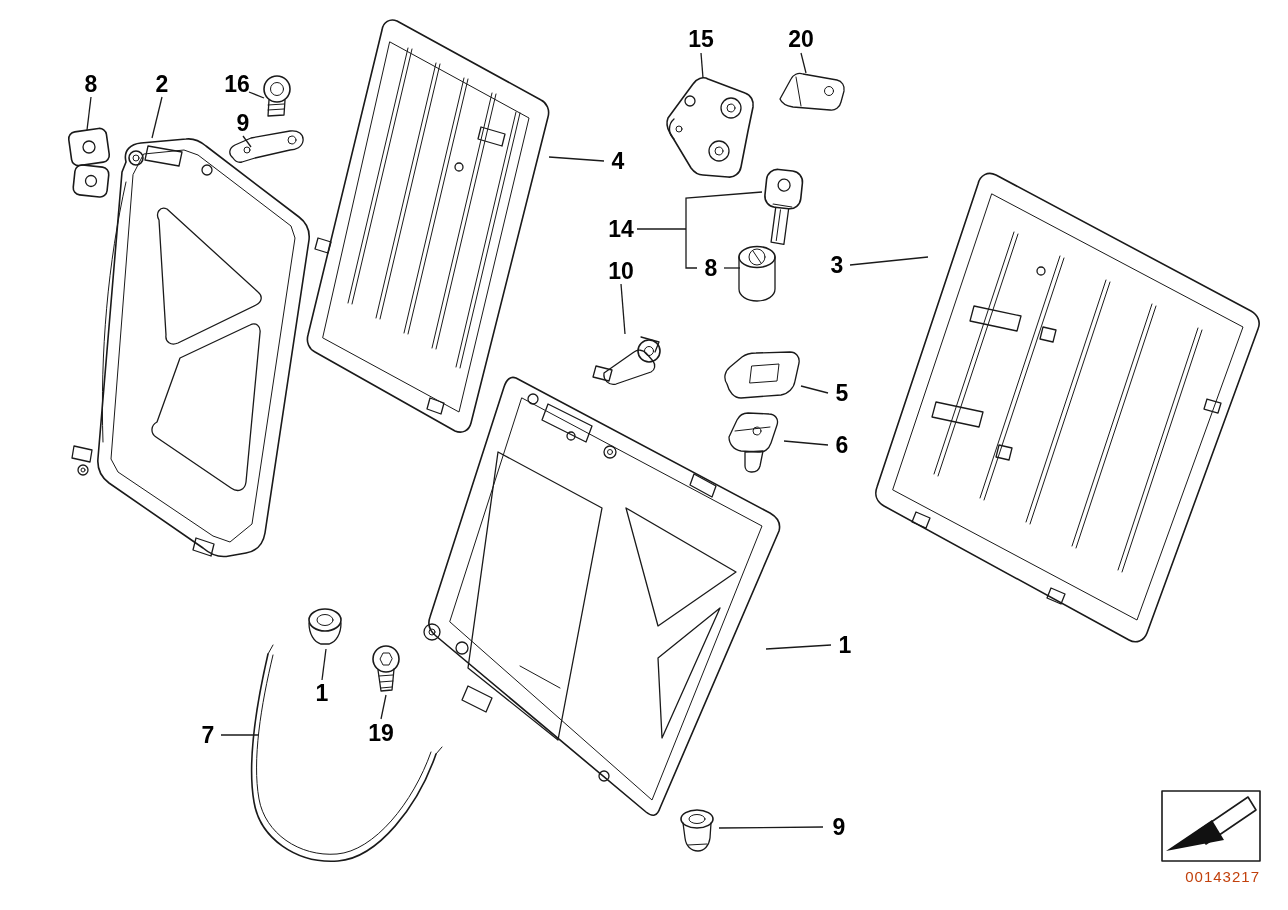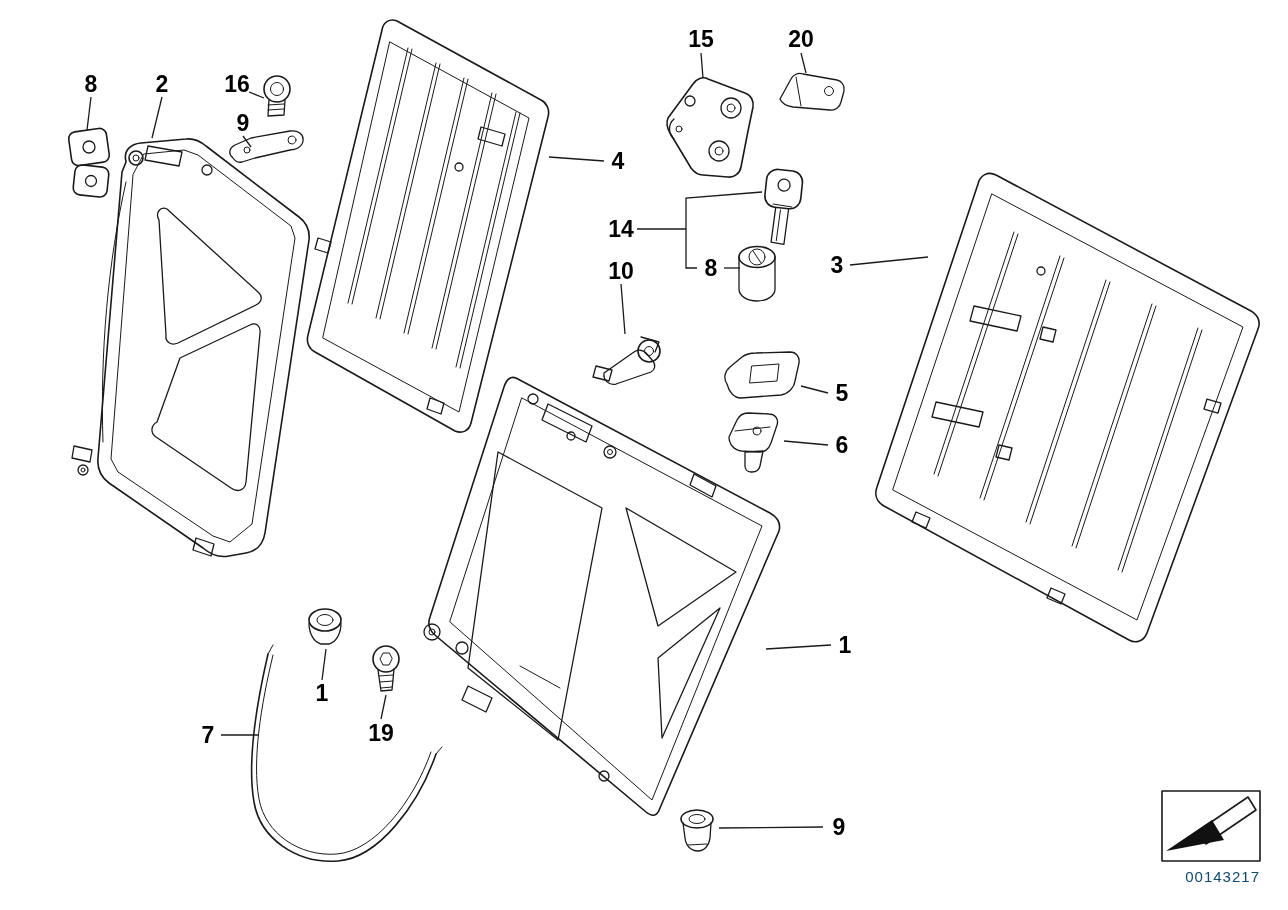--- a/index.html
+++ b/index.html
@@ -11,21 +11,21 @@
     fill:none;stroke:#1a1a1a;stroke-width:1.6;stroke-linejoin:round;stroke-linecap:round;}
   #art .thin{stroke-width:1;}
   #art .med{stroke-width:1.3;}
   #art .fillb{fill:#111;stroke:none;}
   #art .fillw{fill:#fff;}
   #leader-svg polyline{fill:none;stroke:#1a1a1a;stroke-width:1.3;}
   .callout{position:absolute;transform:translate(-50%,-50%);
            font-weight:bold;font-size:23px;color:#000;line-height:1;cursor:pointer;
            font-family:"Liberation Sans", sans-serif;}
   .drawing-number{position:absolute;left:1150px;top:868px;width:110px;text-align:right;
-           font-size:15px;letter-spacing:1px;color:#0c4a6e;
+           font-size:15px;letter-spacing:1px;color:#c2410c;
            font-family:"Liberation Sans", sans-serif;}
 </style>
 </head>
 <body>
 
 <div id="stage">
 
   <svg id="art" width="1288" height="910" viewBox="0 0 1288 910">
 
     <g>

